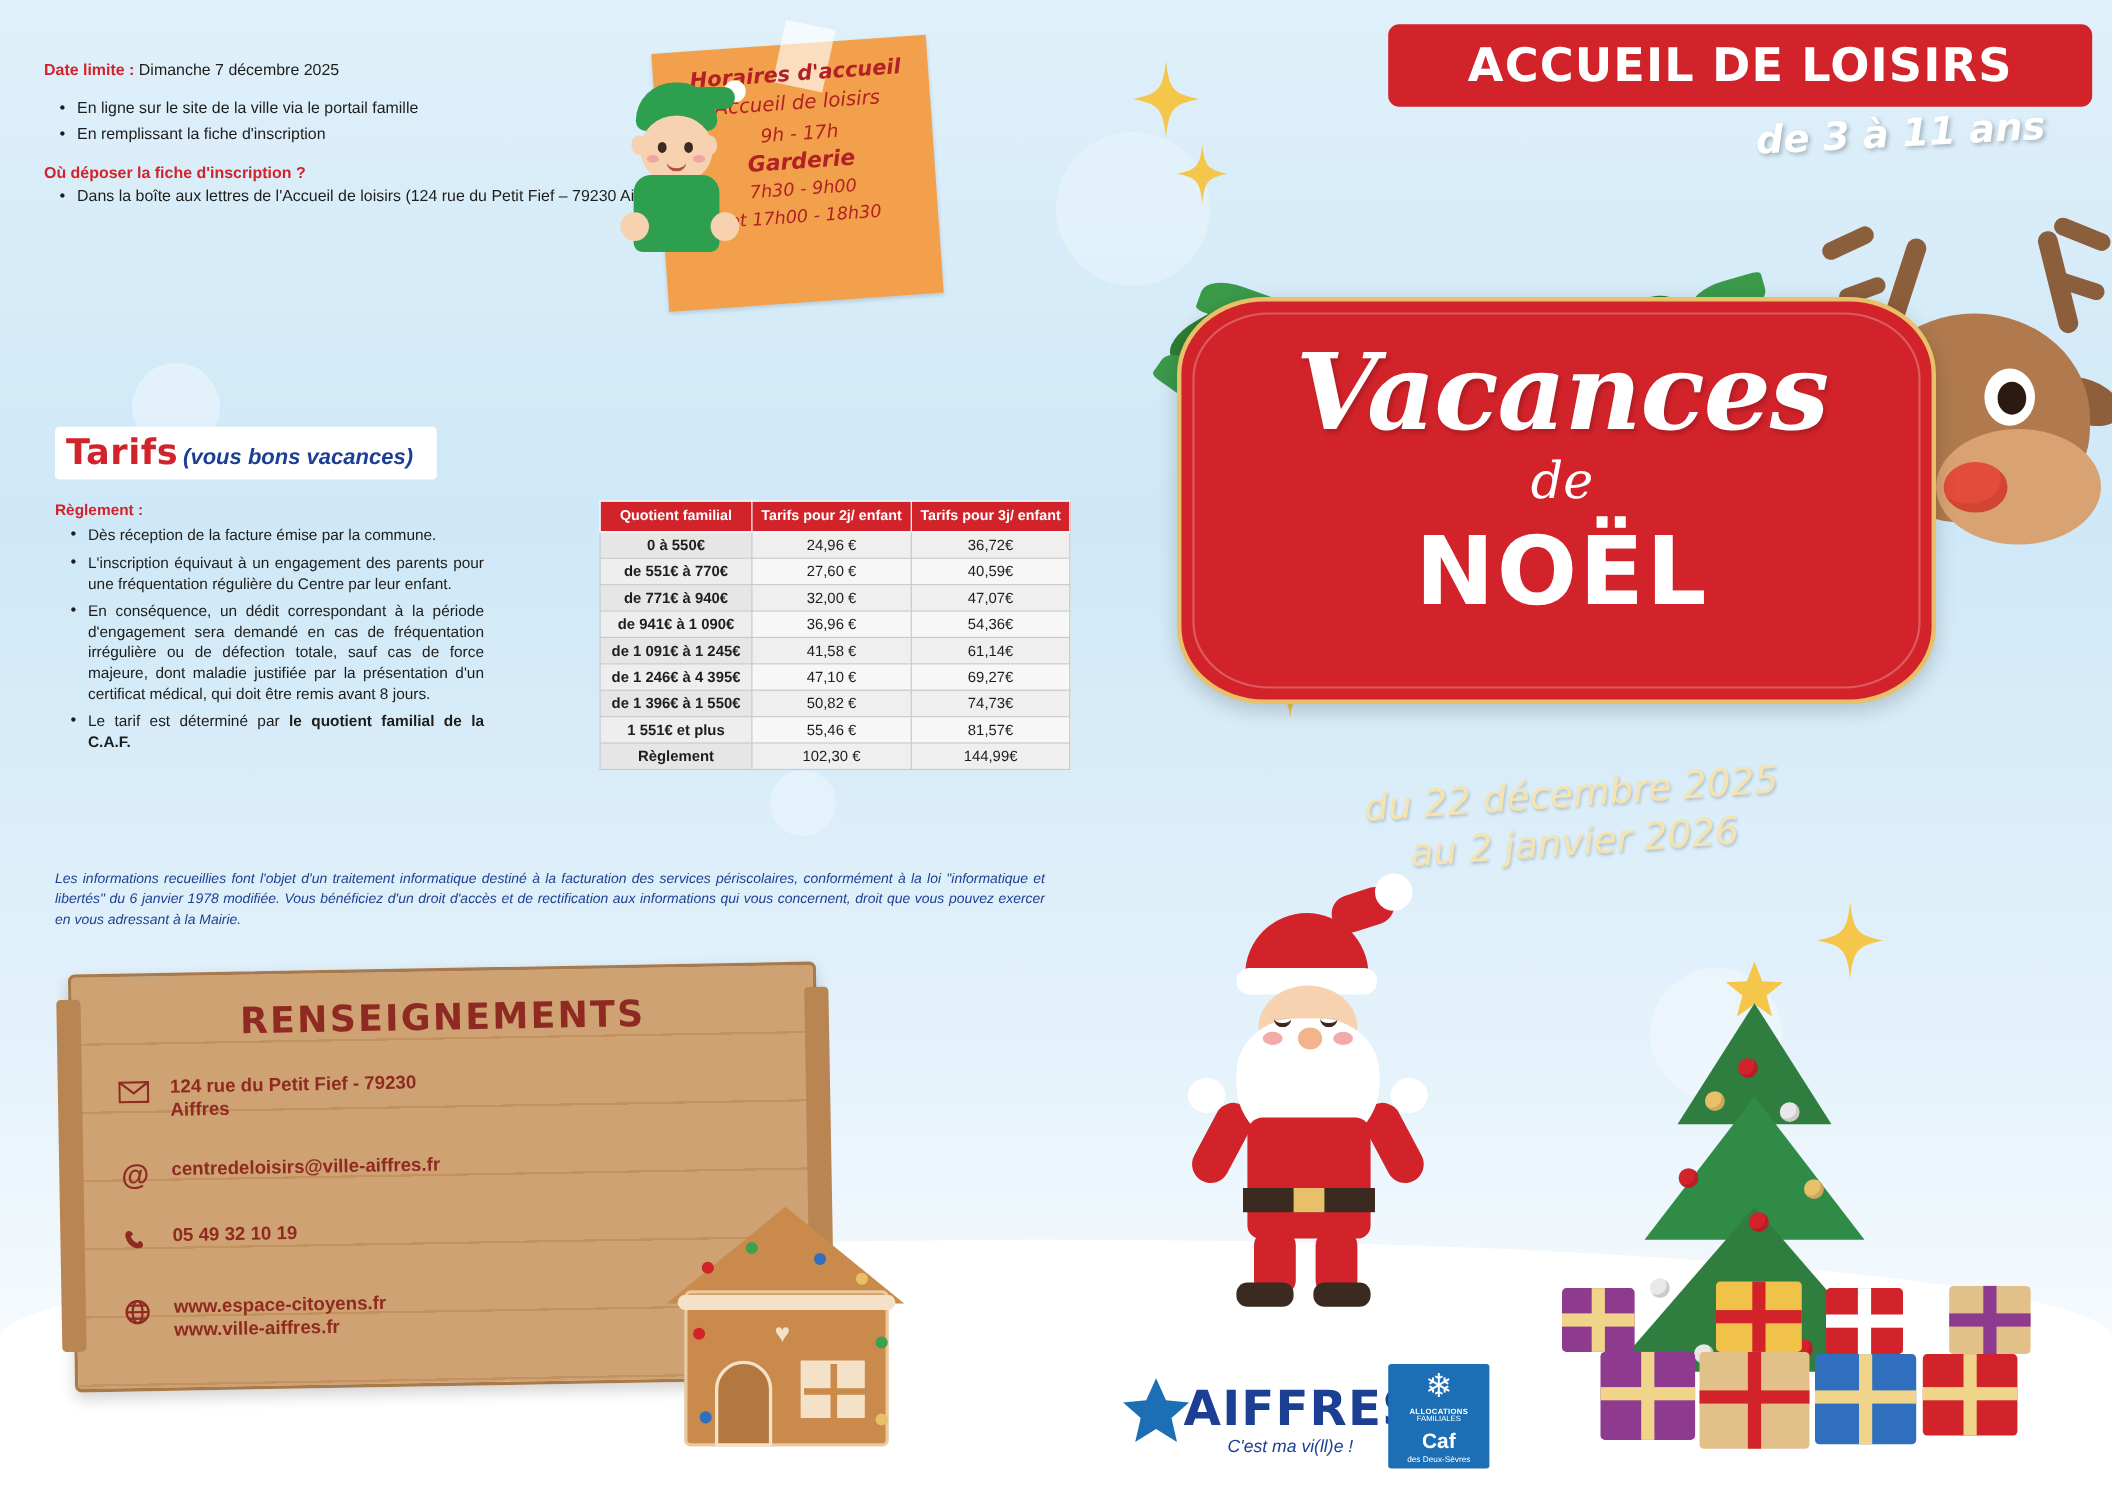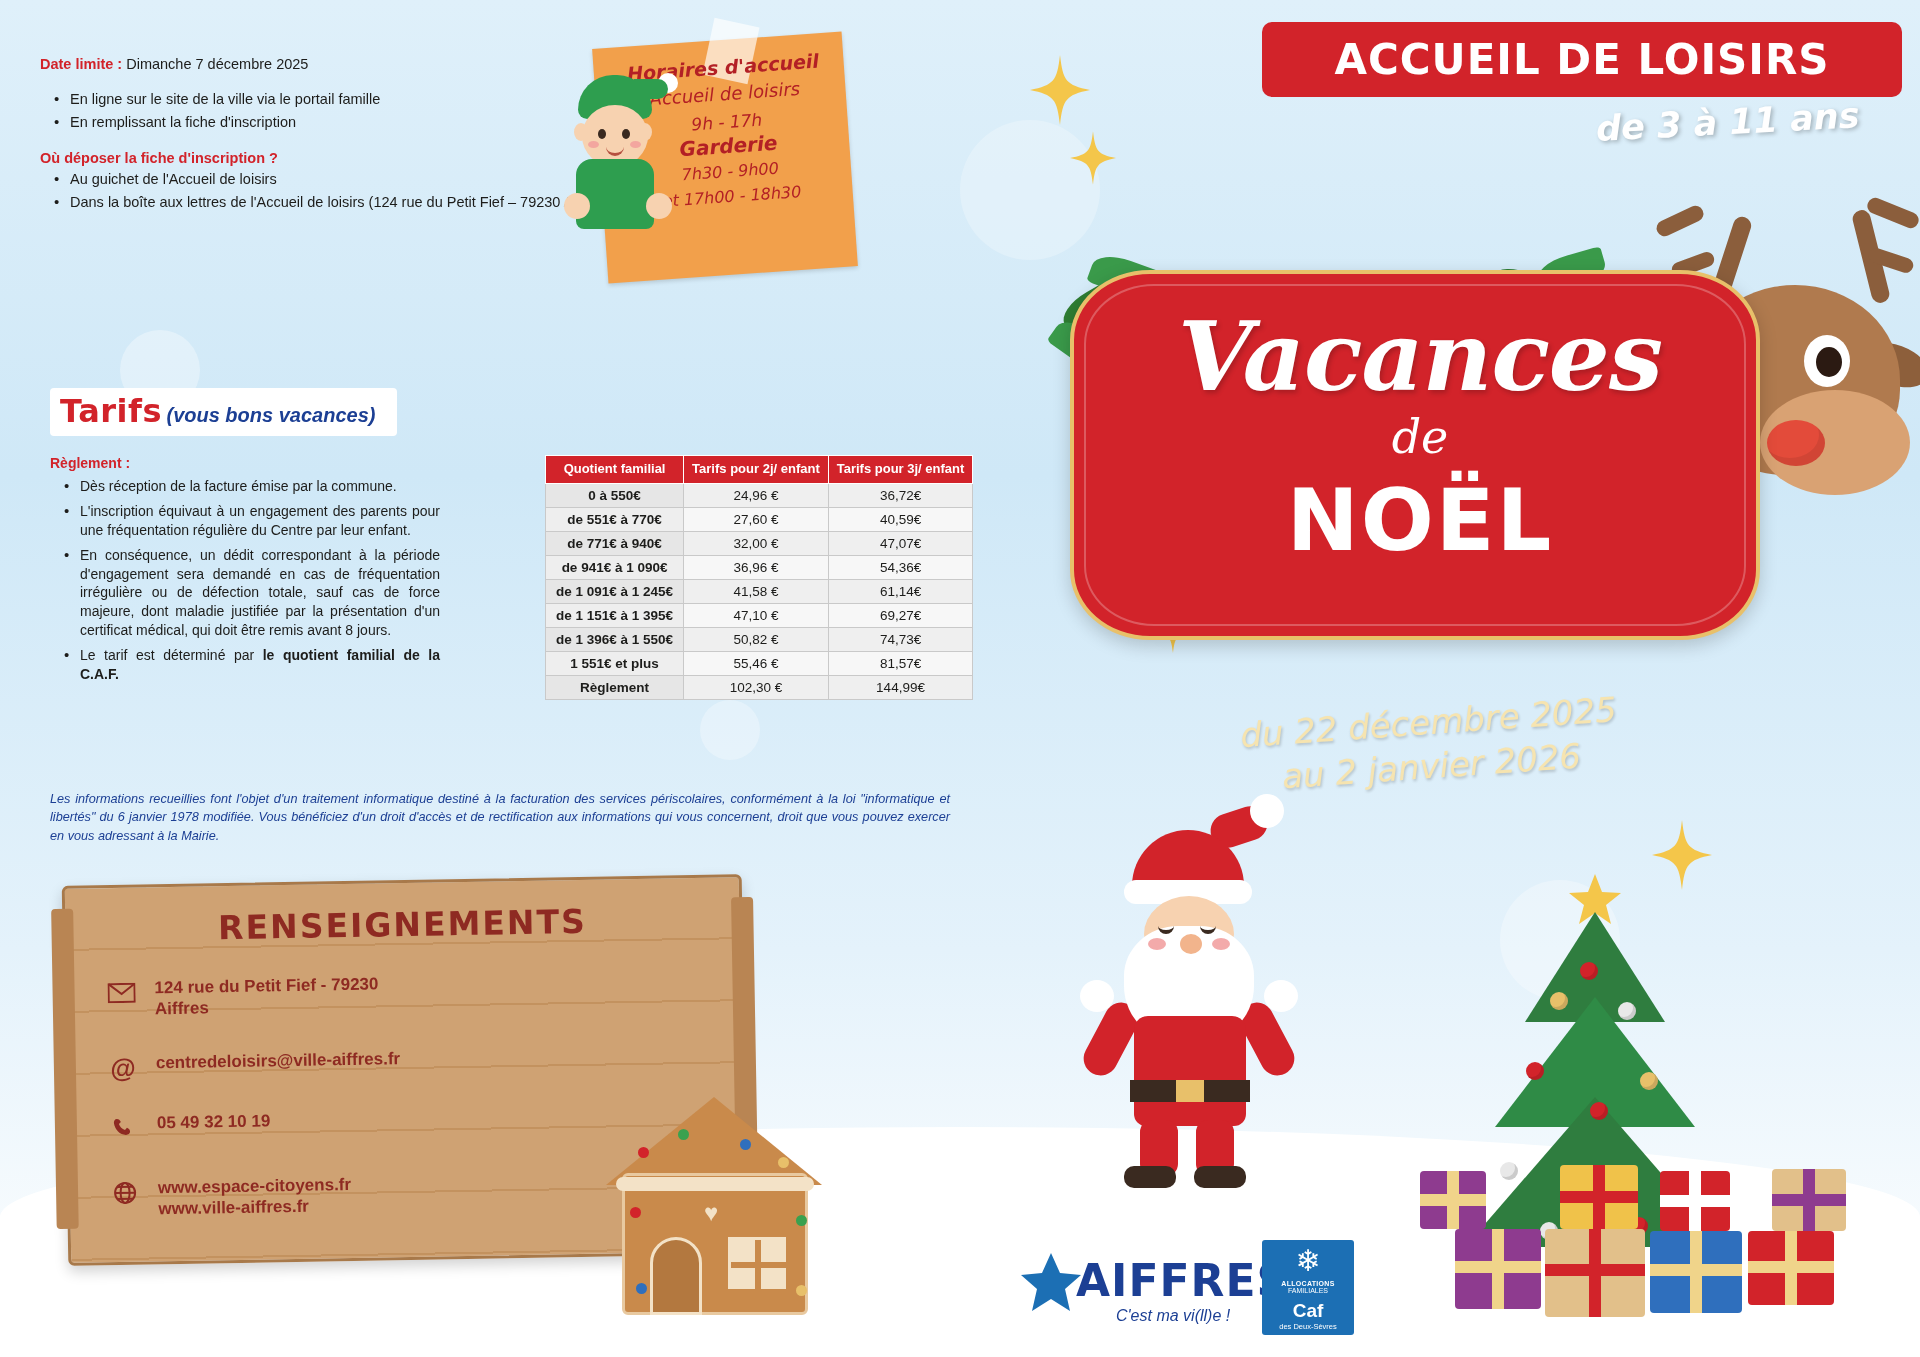--- a/index.html
+++ b/index.html
@@ -366,21 +366,20 @@
   <div class="blk">
     <ul class="bul">
       <li>En ligne sur le site de la ville via le portail famille</li>
       <li>En remplissant la fiche d'inscription</li>
     </ul>
   </div>
 
   <div class="blk">
     <div class="lbl-red">Où déposer la fiche d'inscription ?</div>
     <ul class="bul">
-      <li>Au guichet de l'Accueil de loisirs</li>
       <li>Dans la boîte aux lettres de l'Accueil de loisirs  (124 rue du Petit Fief – 79230 Aiffres)</li>
     </ul>
   </div>
 </div>
 
 <div class="title-band" style="position:absolute;left:50px;top:388px;">
   <span class="title-script">Tarifs</span>
   <span class="title-sub">(vous bons vacances)</span>
 </div>
 
@@ -422,21 +421,21 @@
         <td class="qf">de 941€ à 1 090€</td>
         <td>36,96 €</td>
         <td>54,36€</td>
       </tr>
     <tr>
         <td class="qf">de 1 091€ à 1 245€</td>
         <td>41,58 €</td>
         <td>61,14€</td>
       </tr>
     <tr>
-        <td class="qf">de 1 151€ à 1 395€</td>
+        <td class="qf">de 1 246€ à 4 395€</td>
         <td>47,10 €</td>
         <td>69,27€</td>
       </tr>
     <tr>
         <td class="qf">de 1 396€ à 1 550€</td>
         <td>50,82 €</td>
         <td>74,73€</td>
       </tr>
     <tr>
         <td class="qf">1 551€ et plus</td>

